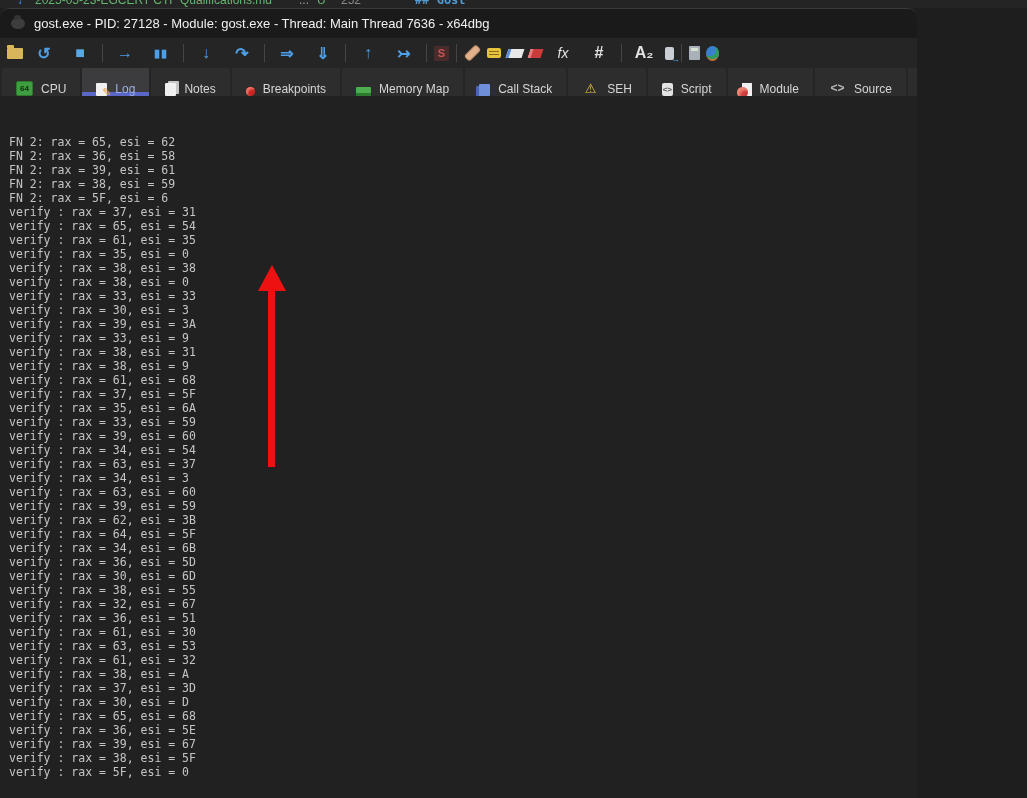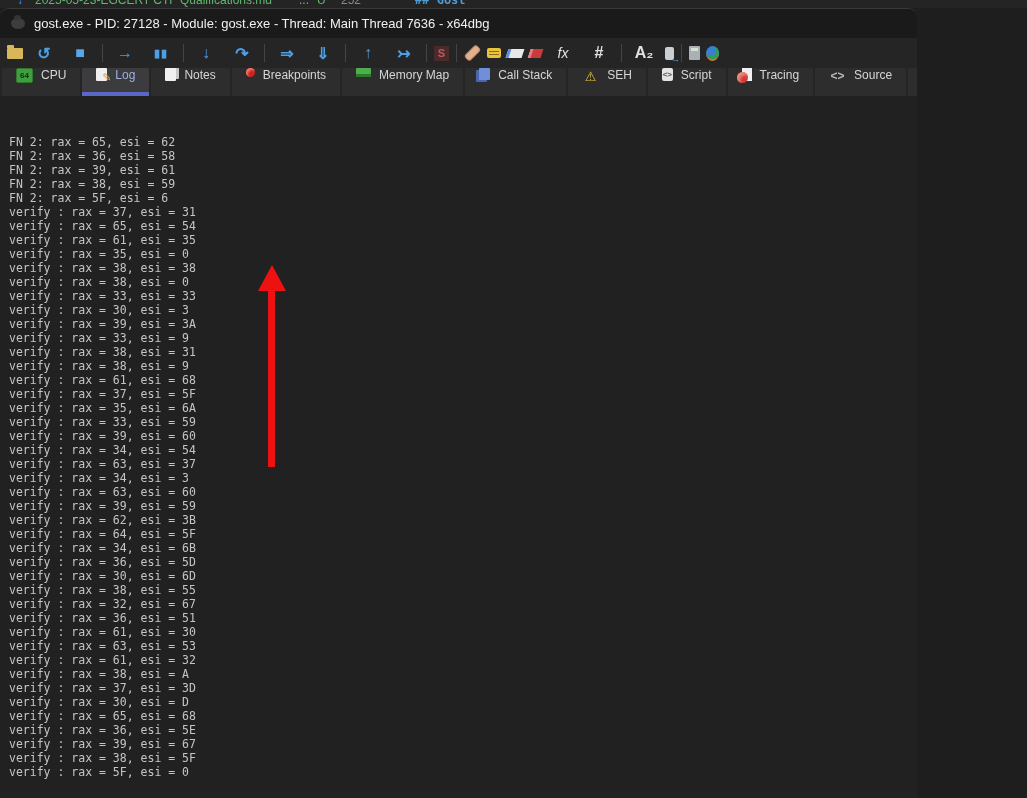--- a/index.html
+++ b/index.html
@@ -51,21 +51,21 @@
   .shape-label{width:13px;height:9px;background:#e8e8e8;transform:skewX(-18deg);border-left:3px solid #5a8fd8}
   .shape-ribbon{width:13px;height:9px;background:#cc3b3b;transform:skewX(-18deg);box-shadow:inset 3px 0 0 #e87f7f}
   .shape-device{width:9px;height:13px;background:#c9cdd4;border-radius:2px;position:relative}
   .shape-device::after{content:"\2192";position:absolute;right:-6px;bottom:-4px;font-size:9px;color:#4d9fe8}
   .shape-calc{width:11px;height:14px;background:#aab0b8;border-radius:1px;position:relative}
   .shape-calc::before{content:"";position:absolute;top:2px;left:2px;right:2px;height:3px;background:#d6e2d2}
   .shape-globe{width:13px;height:13px;border-radius:50%;background:#3b7fd0;box-shadow:inset -3px -3px 0 #2d9e5f;border-bottom:2px solid #c07830}
 
   
   .tabbar{height:28px;background:#252525;display:flex;align-items:stretch;padding-left:2px;flex:0 0 auto;overflow:hidden}
-  .tab{display:flex;align-items:flex-start;padding:0 14px;margin-right:2px;background:#2d2d2d;color:#d6d6d6;font-size:12px;white-space:nowrap;cursor:default}
+  .tab{display:flex;align-items:flex-end;padding:0 14px;margin-right:2px;background:#2d2d2d;color:#d6d6d6;font-size:12px;white-space:nowrap;cursor:default}
   .tab.active{background:#3c3c3e;color:#9fb0e0;box-shadow:inset 0 -4px 0 var(--tab-underline,#5b67c7)}
   .tab-icon{width:17px;height:16px;display:inline-flex;align-items:center;justify-content:center;margin-right:8px;font-size:12px;flex:0 0 auto}
   .tab-label{pointer-events:none}
   .i-cpu{background:#3f9e3f;border-radius:2px;width:15px;height:13px;color:#0d2e0d;font-size:8px;font-weight:bold;border:1px solid #2d7a2d}
   .i-cpu::after{content:"64"}
   .i-log{background:#f0f0f0;width:11px;height:13px;border-radius:1px;position:relative}
   .i-log::after{content:"\270E";color:#e8a33d;font-size:11px;position:absolute;right:-4px;bottom:-3px}
   .i-notes{background:#f0f0f0;width:11px;height:13px;border-radius:1px;box-shadow:3px -2px 0 #c8c8c8}
   .i-breakpoint{background:#cc2222;width:9px;height:9px;border-radius:50%;box-shadow:inset 2px 2px 2px #ee7766}
   .i-memory{background:#4cae4c;width:15px;height:9px;border-radius:1px;box-shadow:inset 0 -3px 0 #2d7a2d}
@@ -179,21 +179,21 @@
       <div class="tab" data-name="tab-seh">
         <span class="tab-icon i-seh" data-name="seh-icon"></span>
         <span class="tab-label">SEH</span>
       </div>
       <div class="tab" data-name="tab-script">
         <span class="tab-icon i-script" data-name="script-icon"></span>
         <span class="tab-label">Script</span>
       </div>
       <div class="tab" data-name="tab-symbols">
         <span class="tab-icon i-symbols" data-name="symbols-icon"></span>
-        <span class="tab-label">Tracing</span>
+        <span class="tab-label">Module</span>
       </div>
       <div class="tab" data-name="tab-source">
         <span class="tab-icon i-source" data-name="source-icon"></span>
         <span class="tab-label">Source</span>
       </div>
       <div class="tab" data-name="tab-references">
         <span class="tab-icon i-references" data-name="references-icon"></span>
         <span class="tab-label">References</span>
       </div>
     </div>

